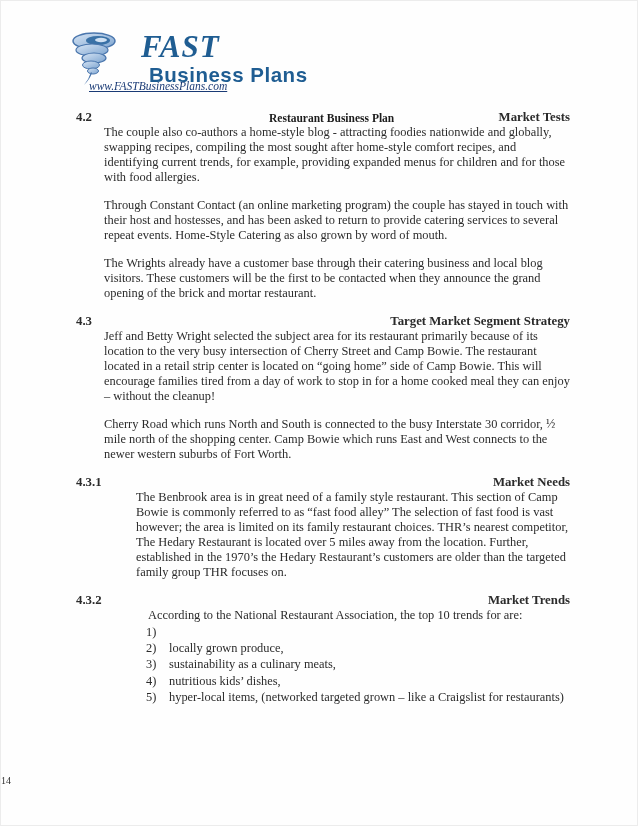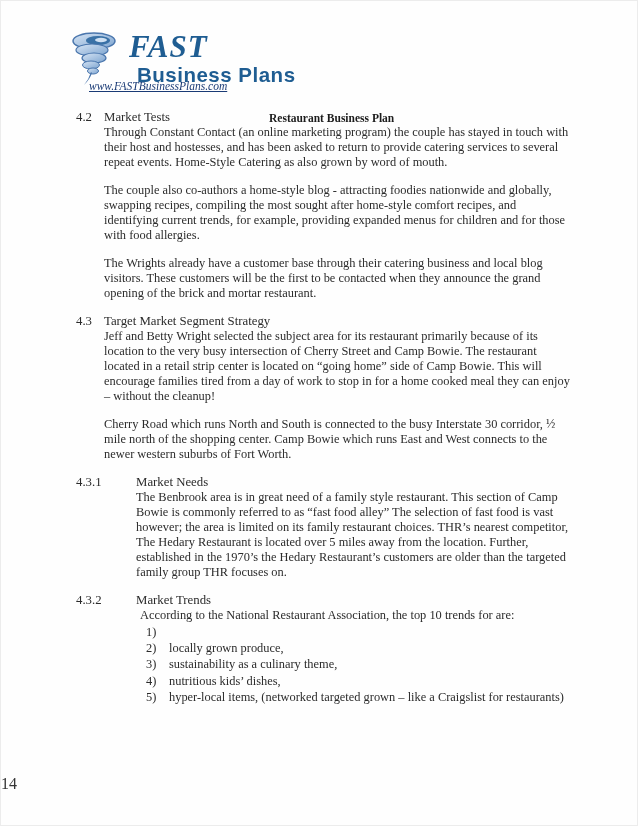--- a/index.html
+++ b/index.html
@@ -12,21 +12,21 @@
   }
   .page{
     position:relative;
     width:638px;height:826px;
     background:#fefefe;
     box-sizing:border-box;
     border:1px solid #ececec;
   }
   
   .tornado{position:absolute;left:66px;top:28px;width:58px;height:58px;}
-  .logo-text{position:absolute;left:128px;top:30px;line-height:1;}
+  .logo-text{position:absolute;left:140px;top:30px;line-height:1;}
   .logo-fast{
     font-family:"Liberation Serif", serif;
     font-style:italic;font-weight:bold;
     font-size:31px;color:var(--logo-blue,#1f5d92);
     letter-spacing:1px;
   }
   .logo-sub{
     font-family:Liberation Sans, sans-serif;
     font-weight:bold;font-size:20.5px;
     color:var(--logo-blue,#1f5d92);
@@ -42,35 +42,35 @@
   }
   .doc-title{
     position:absolute;left:268px;top:80px;
     font-size:11.5px;font-weight:bold;color:#1c1c1c;margin-top:31px;
   }
   
   .content{
     position:absolute;left:75px;top:109px;width:494px;
     font-size:12.4px;line-height:15px;
   }
-  .section-heading{display:flex;font-weight:normal;font-size:12.8px;}
+  .section-heading{display:flex;font-weight:bold;font-size:12.8px;justify-content:space-between;}
   .sec-num{flex-shrink:0;}
   .l1 .sec-num{width:28px;}
   .l2 .sec-num{width:60px;}
   .sec-body{padding-left:28px;}
   .l2 .sec-body{padding-left:60px;}
   .sec-body p{margin:0 0 13px 0;}
-  .sec-body p.intro{margin:0 0 1px 4px;}
+  .sec-body p.intro{margin:0 0 1px 12px;}
   .num-list{margin:0 0 13px 10px;}
   .list-item{display:flex;line-height:16.2px;}
   .li-num{width:23px;flex-shrink:0;}
   
   .page-number{
     position:absolute;left:0;right:0;top:774px;
-    text-align:left;font-size:16px;color:#333;
+    text-align:left;font-size:10px;color:#333;
   }
 </style>
 </head>
 <body>
 
 <div class="page">
 
   <svg class="tornado" viewBox="0 0 58 58">
     <defs>
       <linearGradient id="tg" x1="0" y1="0" x2="1" y2="1">
@@ -97,22 +97,22 @@
 
   <div class="doc-title">Restaurant Business Plan</div>
 
   <div class="content" id="content">
       <div class="section l1">
         <div class="section-heading">
           <span class="sec-num">4.2</span>
           <span class="sec-title">Market Tests</span>
         </div>
         <div class="sec-body">
+          <p>The couple also co-authors a  home-style blog - attracting foodies nationwide and globally, swapping recipes, compiling the most sought after home-style comfort recipes, and identifying current trends, for example, providing expanded menus for children and for those with food allergies.</p>
           <p>Through Constant Contact (an online marketing program) the couple has stayed in touch with their host and hostesses, and has been asked to return to provide catering services to several repeat events.   Home-Style Catering as also grown by word of mouth.</p>
-          <p>The couple also co-authors a  home-style blog - attracting foodies nationwide and globally, swapping recipes, compiling the most sought after home-style comfort recipes, and identifying current trends, for example, providing expanded menus for children and for those with food allergies.</p>
           <p>The Wrights already have a customer base through their catering business and local blog visitors.  These customers will be the first to be contacted when they announce the grand opening of the brick and mortar restaurant.</p>
         </div>
       </div>
       <div class="section l1">
         <div class="section-heading">
           <span class="sec-num">4.3</span>
           <span class="sec-title">Target Market Segment Strategy</span>
         </div>
         <div class="sec-body">
           <p>Jeff and Betty Wright selected the subject area for its restaurant primarily because of its location to the very busy intersection of Cherry Street and Camp Bowie.  The restaurant located in a retail strip center is located on “going home” side of Camp Bowie.  This will encourage families tired from a day of work to stop in for a home cooked meal they can enjoy – without the cleanup!</p>
@@ -138,21 +138,21 @@
           <div class="num-list">
             <div class="list-item">
               <span class="li-num">1)</span>
             </div>
             <div class="list-item">
               <span class="li-num">2)</span>
               <span class="li-text">locally grown produce,</span>
             </div>
             <div class="list-item">
               <span class="li-num">3)</span>
-              <span class="li-text">sustainability as a culinary theme,</span>
+              <span class="li-text">sustainability as a culinary meats,</span>
             </div>
             <div class="list-item">
               <span class="li-num">4)</span>
               <span class="li-text">nutritious kids’ dishes,</span>
             </div>
             <div class="list-item">
               <span class="li-num">5)</span>
               <span class="li-text">hyper-local items, (networked targeted grown – like a Craigslist for restaurants)</span>
             </div>
           </div>

